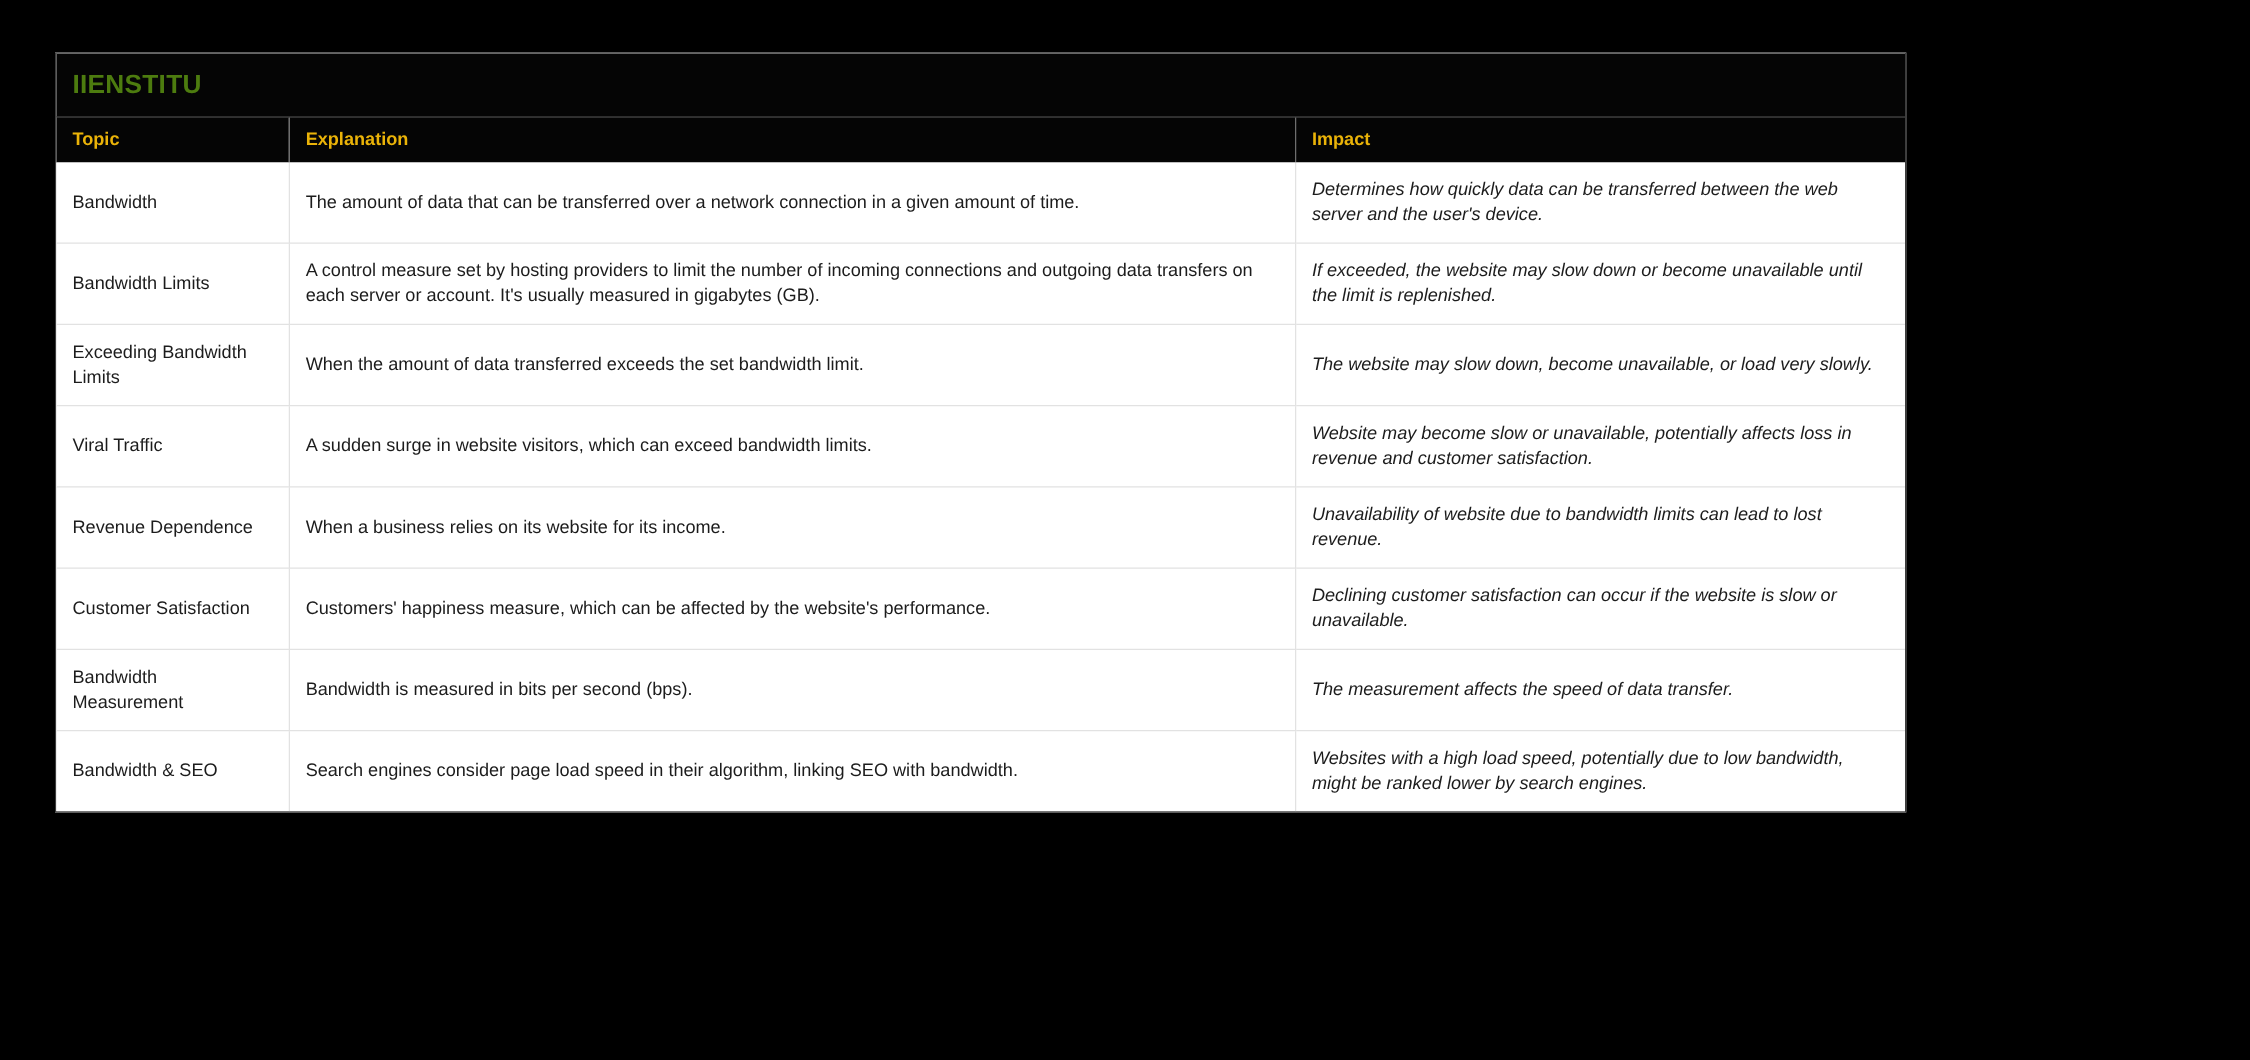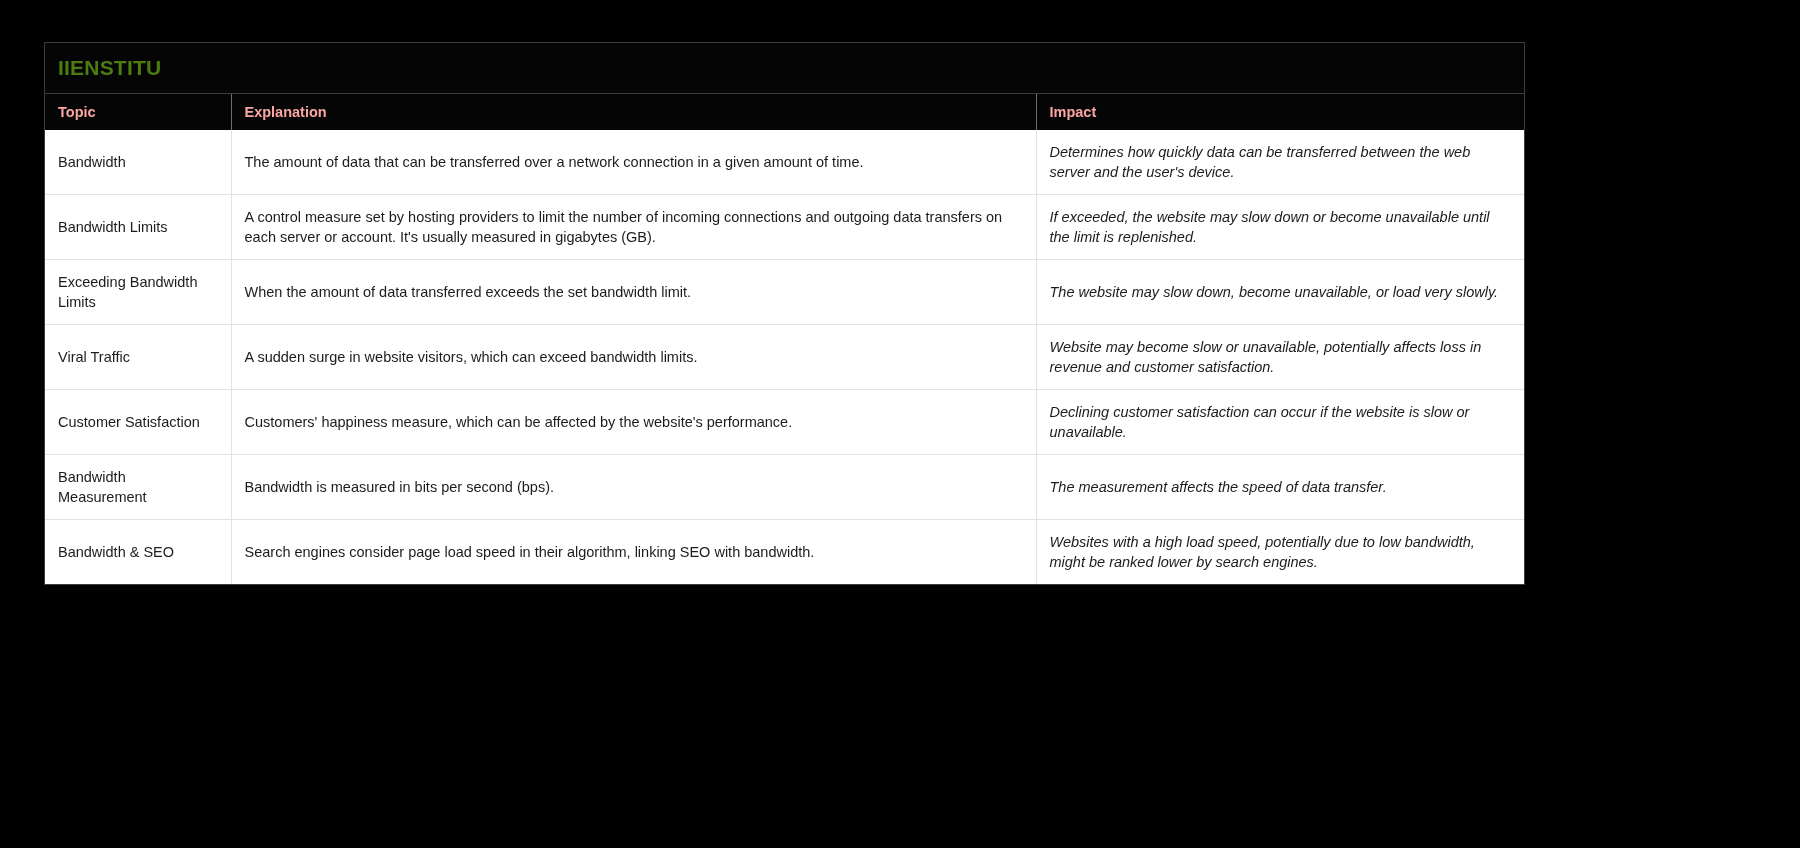--- a/index.html
+++ b/index.html
@@ -52,21 +52,21 @@
   }
 
   table.data-table {
     border-collapse: collapse;
     width: 100%;
     table-layout: fixed;
   }
 
   table.data-table thead th {
     background: #050505;
-    color: #fca5a5;
+    color: #eab308;
     font-size: 14.5px;
     font-weight: bold;
     text-align: left;
     padding: 10px 13px;
     border-right: 1px solid #6e6e6e;
     box-sizing: border-box;
     height: 33px;
     vertical-align: middle;
   }
   table.data-table thead th:last-child {
@@ -141,20 +141,25 @@
           <td class="cell-topic">Exceeding Bandwidth Limits</td>
           <td class="cell-expl">When the amount of data transferred exceeds the set bandwidth limit.</td>
           <td class="cell-impact">The website may slow down, become unavailable, or load very slowly.</td>
         </tr>
         <tr>
           <td class="cell-topic">Viral Traffic</td>
           <td class="cell-expl">A sudden surge in website visitors, which can exceed bandwidth limits.</td>
           <td class="cell-impact">Website may become slow or unavailable, potentially affects loss in revenue and customer satisfaction.</td>
         </tr>
         <tr>
+          <td class="cell-topic">Revenue Dependence</td>
+          <td class="cell-expl">When a business relies on its website for its income.</td>
+          <td class="cell-impact">Unavailability of website due to bandwidth limits can lead to lost revenue.</td>
+        </tr>
+        <tr>
           <td class="cell-topic">Customer Satisfaction</td>
           <td class="cell-expl">Customers' happiness measure, which can be affected by the website's performance.</td>
           <td class="cell-impact">Declining customer satisfaction can occur if the website is slow or unavailable.</td>
         </tr>
         <tr>
           <td class="cell-topic">Bandwidth Measurement</td>
           <td class="cell-expl">Bandwidth is measured in bits per second (bps).</td>
           <td class="cell-impact">The measurement affects the speed of data transfer.</td>
         </tr>
         <tr>

